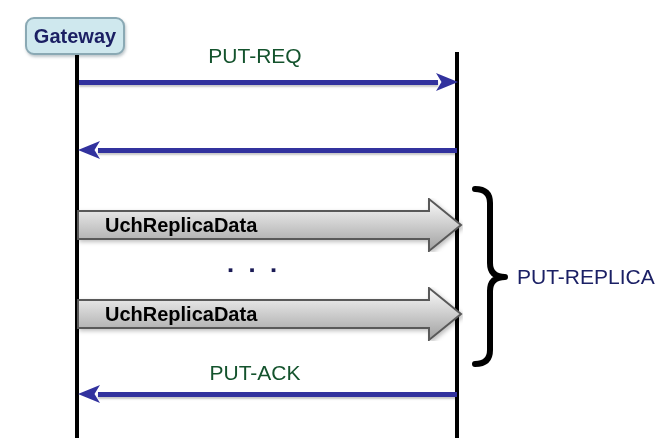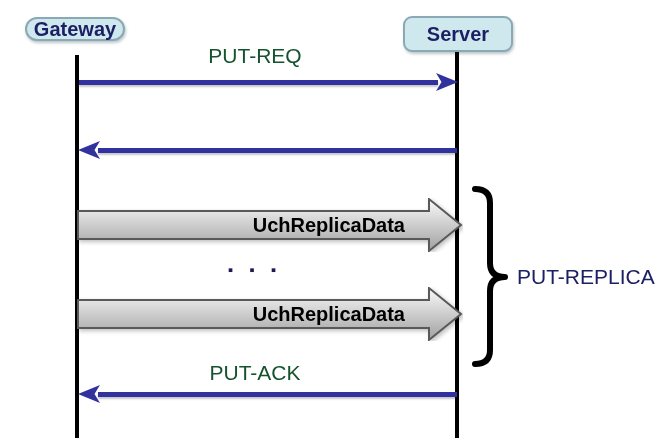--- a/index.html
+++ b/index.html
@@ -14,21 +14,21 @@
   .node{
     position:absolute;
     background:#cfe8ee;
     border:2px solid #8aa9b4;
     border-radius:9px;
     display:flex;align-items:center;justify-content:center;
     font-weight:bold;color:#1b1f63;font-size:20px;
     box-shadow:1px 2px 3px rgba(110,130,140,0.45);
     box-sizing:border-box;
   }
-  .node-gateway{left:25px;top:17px;width:100px;height:24px;border-radius:15px;}
+  .node-gateway{left:25px;top:17px;width:100px;height:38px;}
   .node-server{left:403px;top:16px;width:110px;height:36px;}
   
   .lifeline{position:absolute;width:4px;background:#000000;}
   .lifeline-gateway{left:75px;top:55px;height:383px;}
   .lifeline-server{left:455px;top:52px;height:386px;}
   
   .shaft{position:absolute;height:5px;background:#32329e;box-shadow:0 2px 2px rgba(0,0,0,0.22);}
   .head{position:absolute;width:22px;height:18px;background:#32329e;}
   .head-right{clip-path:polygon(0 0, 100% 50%, 0 100%, 25% 50%);}
   .head-left{clip-path:polygon(100% 0, 0 50%, 100% 100%, 75% 50%);}
@@ -44,21 +44,21 @@
     color:#14532d;font-size:21px;line-height:24px;white-space:nowrap;
   }
   .label-putreq{top:44px;}
   .label-putresp{top:113px;}
   .label-putack{top:361px;}
   
   .block-arrow{position:absolute;left:77px;width:386px;height:54px;}
   .block-1{top:198px;}
   .block-2{top:287px;}
   .block-label{
-    position:absolute;left:105px;width:300px;text-align:right;
+    position:absolute;left:105px;width:300px;text-align:left;
     font-weight:bold;color:#000000;font-size:20px;line-height:22px;white-space:nowrap;
   }
   .block-label-1{top:214px;}
   .block-label-2{top:303px;}
   
   .ellipsis{
     position:absolute;left:145px;top:262px;width:220px;text-align:center;
     color:#1a1a55;font-size:15px;letter-spacing:6px;line-height:16px;
   }
   
@@ -68,23 +68,20 @@
     color:#1b2065;font-size:21px;line-height:24px;white-space:nowrap;
   }
 </style>
 </head>
 <body>
 
 <div class="stage">
 
   <div class="node node-gateway">
     <span>Gateway</span>
-  </div>
-  <div class="node node-server">
-    <span>Server</span>
   </div>
 
   <div class="lifeline lifeline-gateway"></div>
   <div class="lifeline lifeline-server"></div>
 
   <div class="msg-label label-putreq">PUT-REQ</div>
   <div class="shaft shaft-putreq"></div>
   <div class="head head-right head-putreq"></div>
 
   <div class="shaft shaft-putresp"></div>

